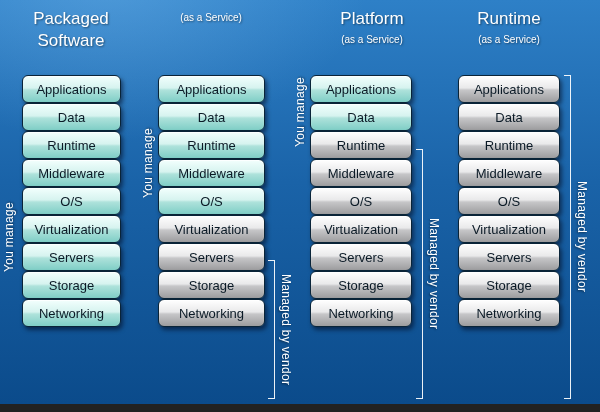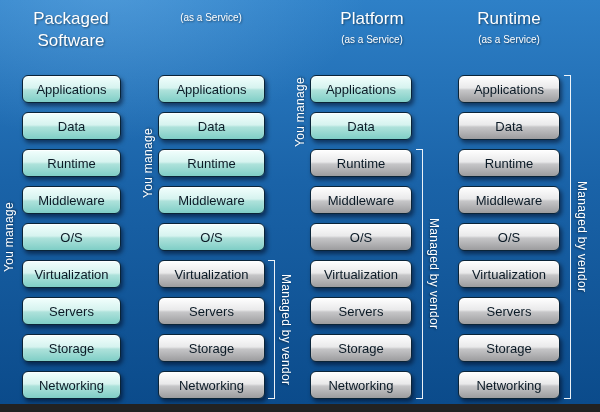--- a/index.html
+++ b/index.html
@@ -32,21 +32,20 @@
   .col1-h { left: 141px; width: 140px; }
   .col2-h { left: 302px; width: 140px; }
   .col3-h { left: 439px; width: 140px; }
 
   
   .layers {
     position: absolute;
     top: 75px;
     display: flex;
     flex-direction: column;
-    gap: 9px;
   }
   .col0-l { left: 22px;  width: 99px; }
   .col1-l { left: 158px; width: 107px; }
   .col2-l { left: 310px; width: 102px; }
   .col3-l { left: 458px; width: 102px; }
 
   .layer {
     height: 28px;
     border-radius: 6px;
     border: 1px solid #0a2438;

